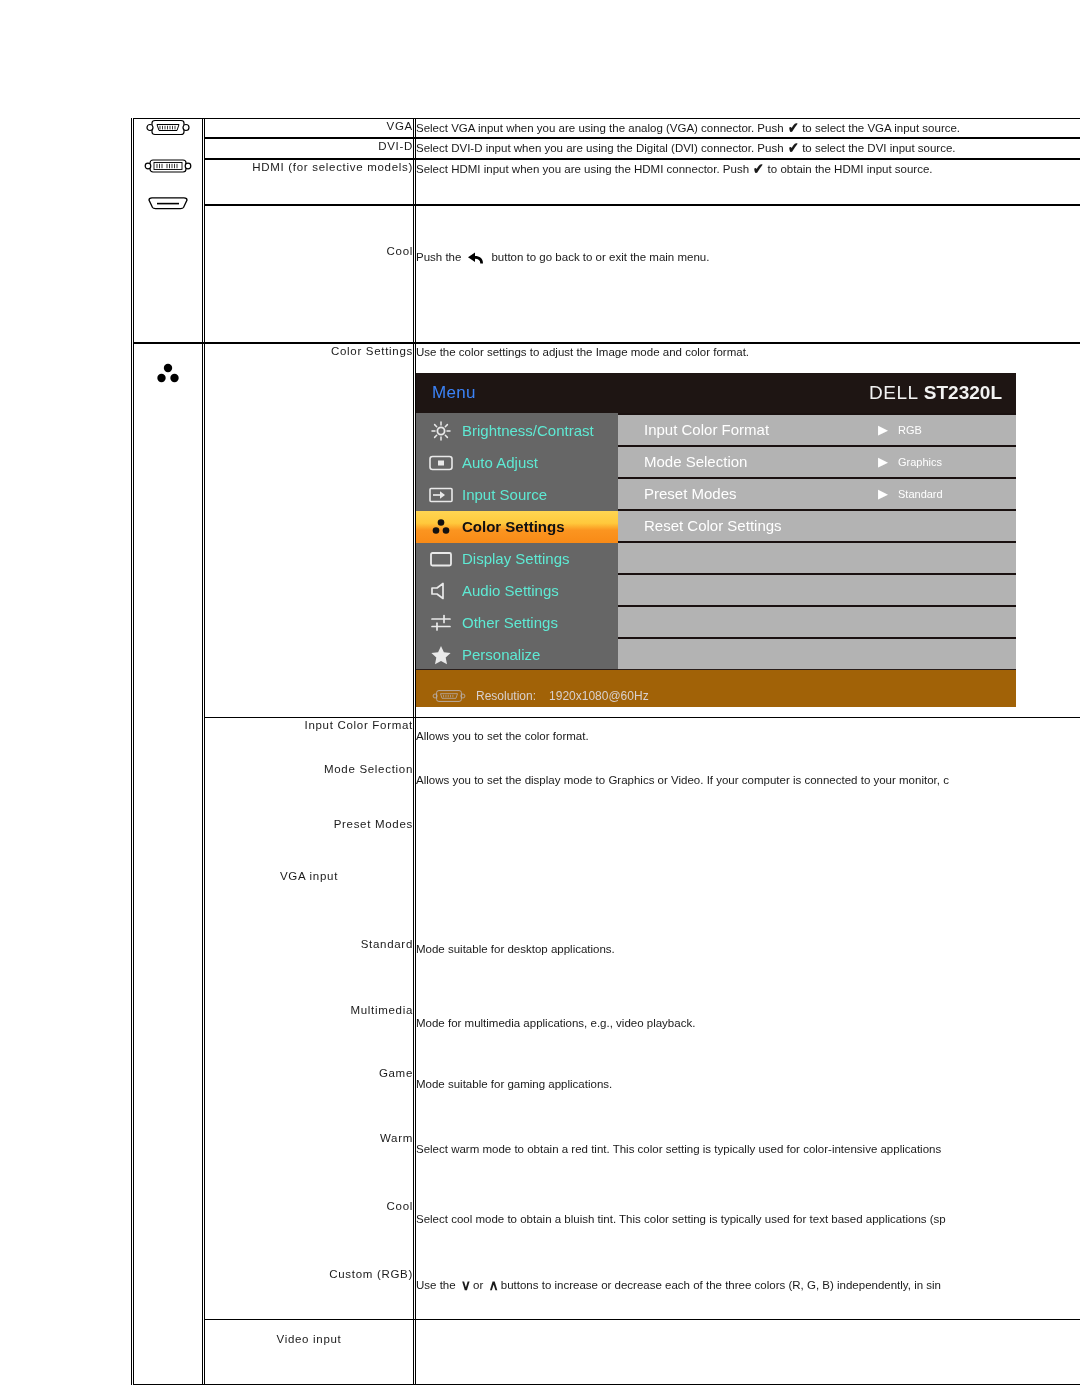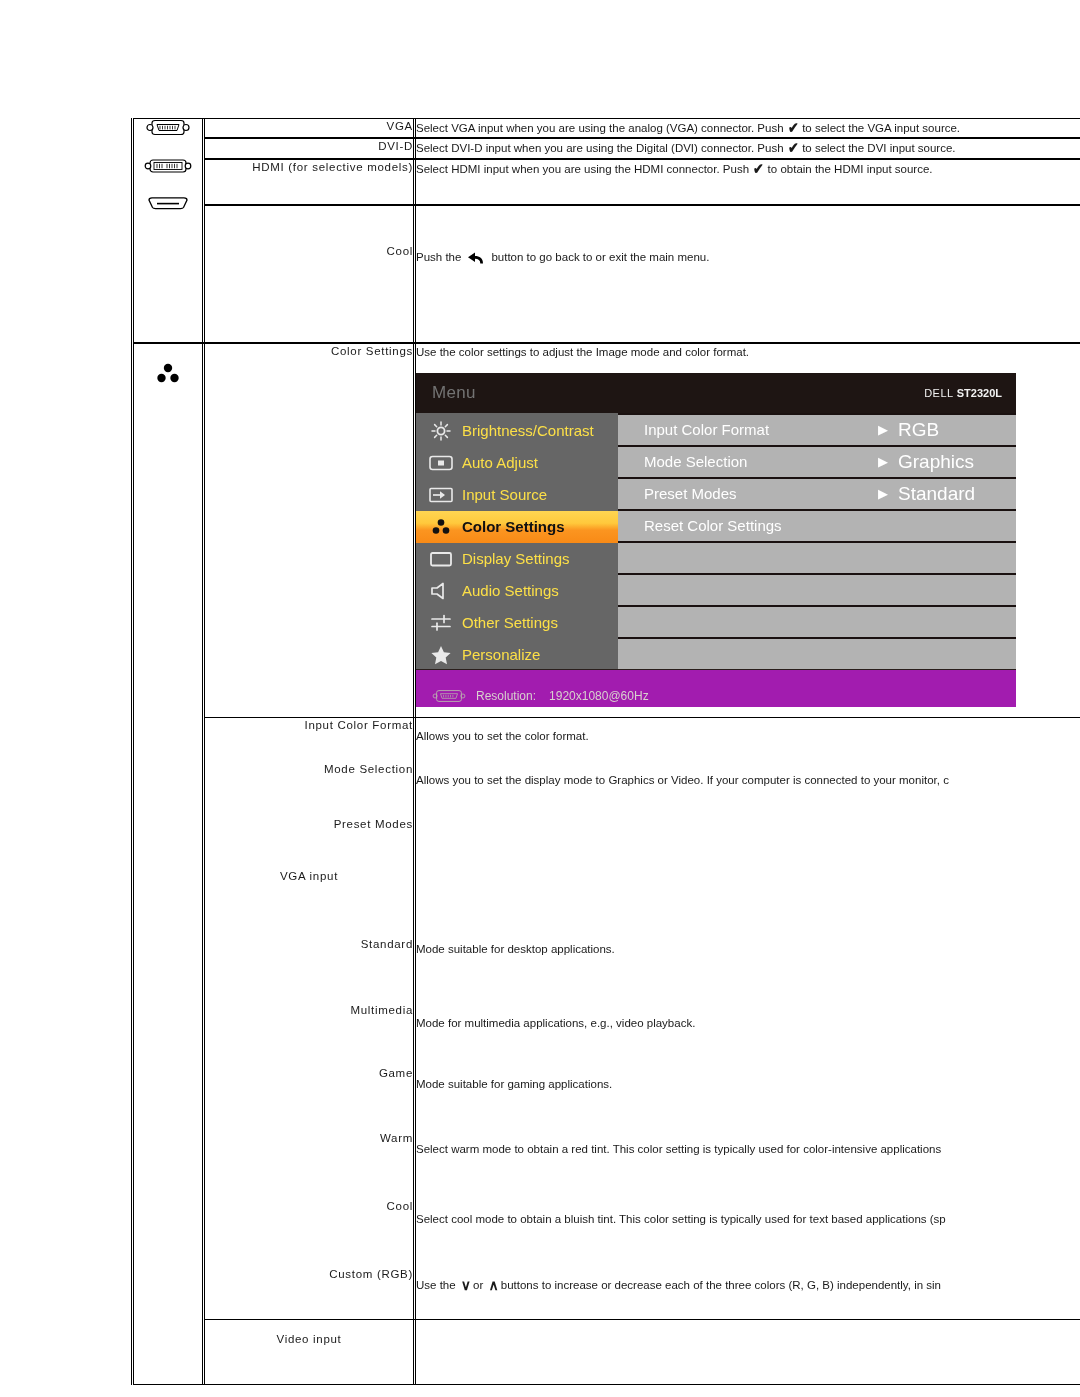--- a/index.html
+++ b/index.html
@@ -111,39 +111,39 @@
   }
   .osd-title{
     height:40px;
     background:#1e1513;
     display:flex;
     align-items:center;
     justify-content:space-between;
     padding:0 14px 0 16px;
     box-sizing:border-box;
   }
-  .osd-title-left{color:#737373;font-size:17px;letter-spacing:.3px;}
-  .osd-title-right{color:#f2f2f2;font-size:11px;font-weight:bold;white-space:nowrap;}
+  .osd-title-left{color:#3b82f6;font-size:17px;letter-spacing:.3px;}
+  .osd-title-right{color:#f2f2f2;font-size:19px;font-weight:bold;white-space:nowrap;}
   .osd-title-right .brand{font-weight:normal;letter-spacing:.5px;}
 
   .osd-body{display:flex;height:256px;}
 
   .osd-nav{
     width:202px;
     background:#666666;
     box-sizing:border-box;
     padding-top:2px;
   }
   .osd-nav-item{
     height:32px;
     display:flex;
     align-items:center;
     padding-left:12px;
     box-sizing:border-box;
-    color:#fde047;
+    color:#5eead4;
     font-size:15px;
     white-space:nowrap;
   }
   .osd-nav-item .ico{
     width:26px;height:22px;
     margin-right:8px;
     display:flex;align-items:center;justify-content:center;
     flex:0 0 26px;
   }
   .osd-nav-item.selected{
@@ -175,27 +175,27 @@
     white-space:nowrap;
   }
   .osd-sub-arrow{
     flex:0 0 30px;
     color:#ffffff;
     font-size:13px;
     text-align:center;
   }
   .osd-sub-value{
     color:#ffffff;
-    font-size:19px;
+    font-size:11px;
     white-space:nowrap;
   }
 
   .osd-footer{
     height:54px;
-    background:#a21caf;
+    background:#a16207;
     display:flex;
     align-items:center;
     padding-left:16px;
     box-sizing:border-box;
     border-top:1px solid #2a1f1c;
   }
   .osd-footer-text{
     color:#d8d0ce;
     font-size:12px;
     margin-left:10px;

